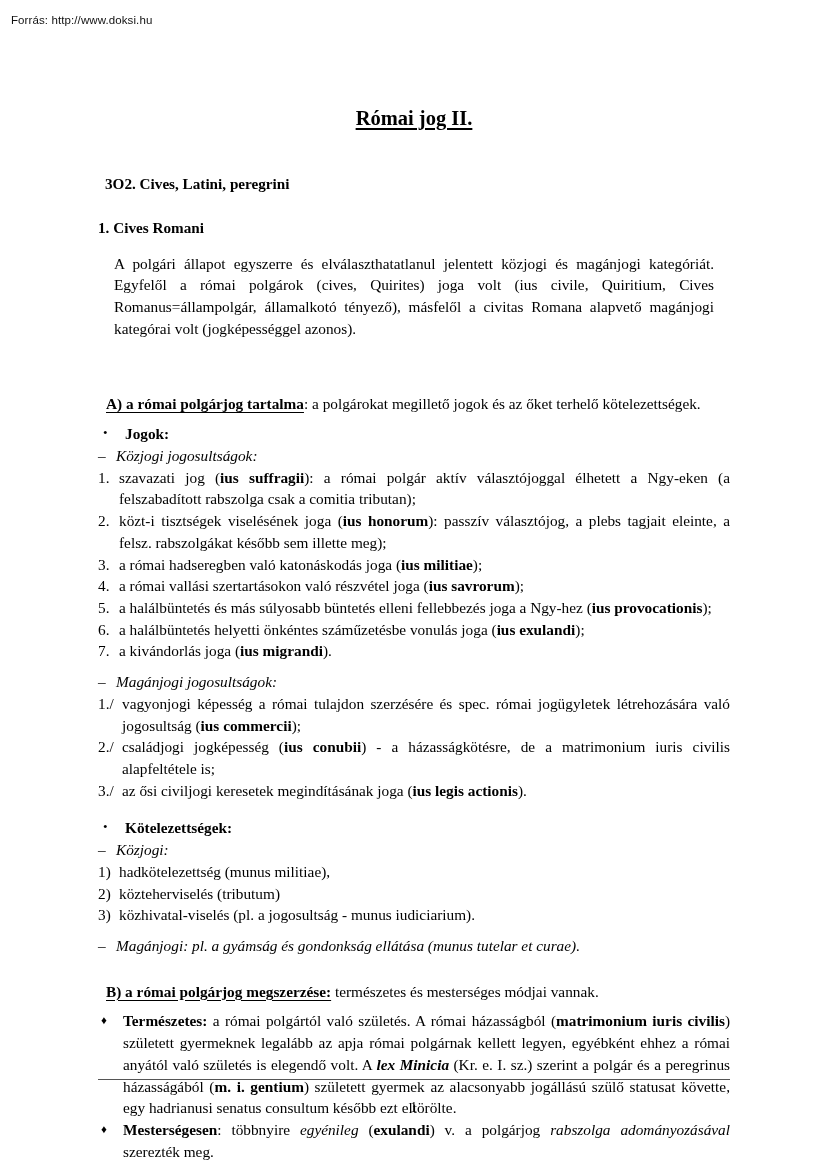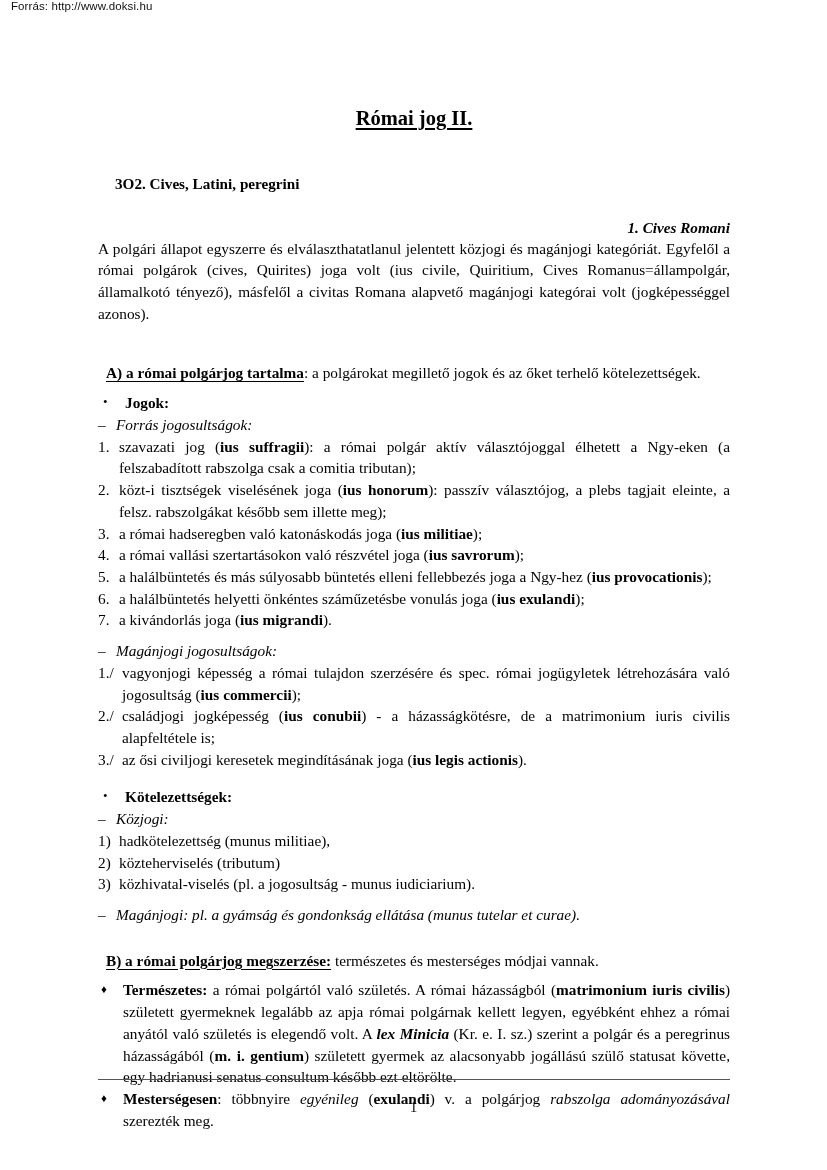--- a/index.html
+++ b/index.html
@@ -20,21 +20,21 @@
     position: absolute;
     left: 0; top: 0;
     width: 827px;
     height: 1170px;
   }
 
   
   .source-header {
     position: absolute;
     left: 11px;
-    top: 0;
+    top: 14px;
     font-family: "Liberation Sans", "DejaVu Sans", sans-serif;
     font-size: 11.5px;
     letter-spacing: 0.1px;
     color: #111;
     white-space: nowrap;
   }
 
   
   .content {
     position: absolute;
@@ -51,36 +51,34 @@
     line-height: 1.2;
   }
   .doc-title span.u {
     text-decoration: underline;
     text-underline-offset: 3px;
   }
 
   .section-heading {
     font-size: 15.2px;
     font-weight: bold;
-    margin: 0 0 26px 17px;
+    margin: 0 0 26px 7px;
   }
 
   .subsection-heading {
     font-size: 15.2px;
     font-weight: bold;
-    font-style: italic;
     margin: 0 0 1px 0;
-    text-align: right;
   }
 
   p.body {
     font-size: 15.3px;
     line-height: 1.42;
     text-align: justify;
-    margin: 0;
+    margin: 16px;
   }
 
   .gap-lg { height: 30px; }
   .gap-md { height: 16px; }
   .gap-sm { height: 9px; }
 
   .lead {
     font-size: 15.3px;
     line-height: 1.42;
     text-align: justify;
@@ -169,21 +167,21 @@
 
     <p class="lead"><span class="hdr">A) a római polgárjog tartalma</span><span>: a polgárokat megillető jogok és az őket terhelő kötelezettségek.</span></p>
 
     <div class="row disc">
       <div class="marker">•</div>
       <div class="txt">Jogok:</div>
     </div>
 
     <div class="row dash">
       <div class="marker">–</div>
-      <div class="txt">Forrás jogosultságok:</div>
+      <div class="txt">Közjogi jogosultságok:</div>
     </div>
 
     <div id="public-rights-list">
         <div class="row num">
           <div class="marker">1.</div>
           <div class="txt"><span>szavazati jog (</span><b>ius suffragii</b><span>): a római polgár aktív választójoggal élhetett a Ngy-eken (a felszabadított rabszolga csak a comitia tributan);</span></div>
         </div>
         <div class="row num">
           <div class="marker">2.</div>
           <div class="txt"><span>közt-i tisztségek viselésének joga (</span><b>ius honorum</b><span>): passzív választójog, a plebs tagjait eleinte, a felsz. rabszolgákat később sem illette meg);</span></div>

